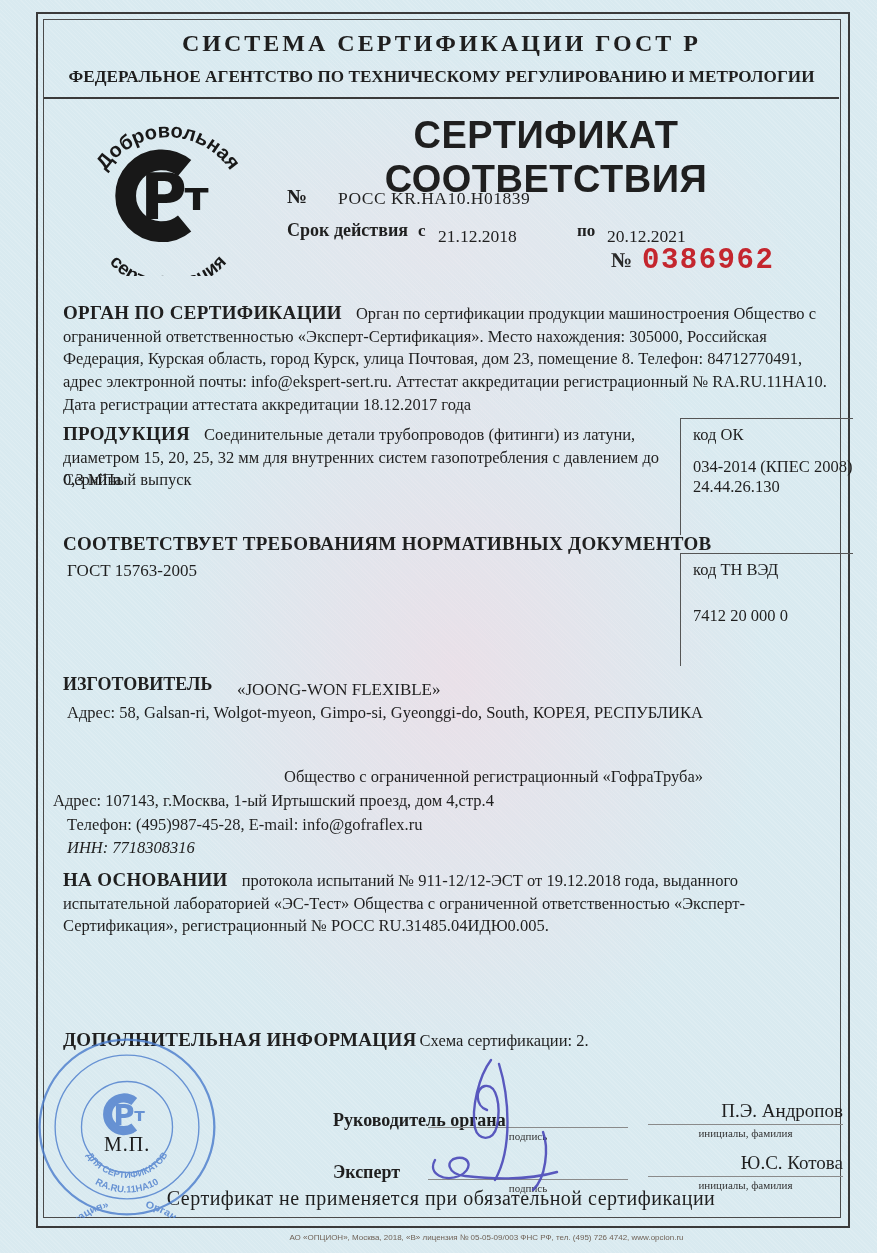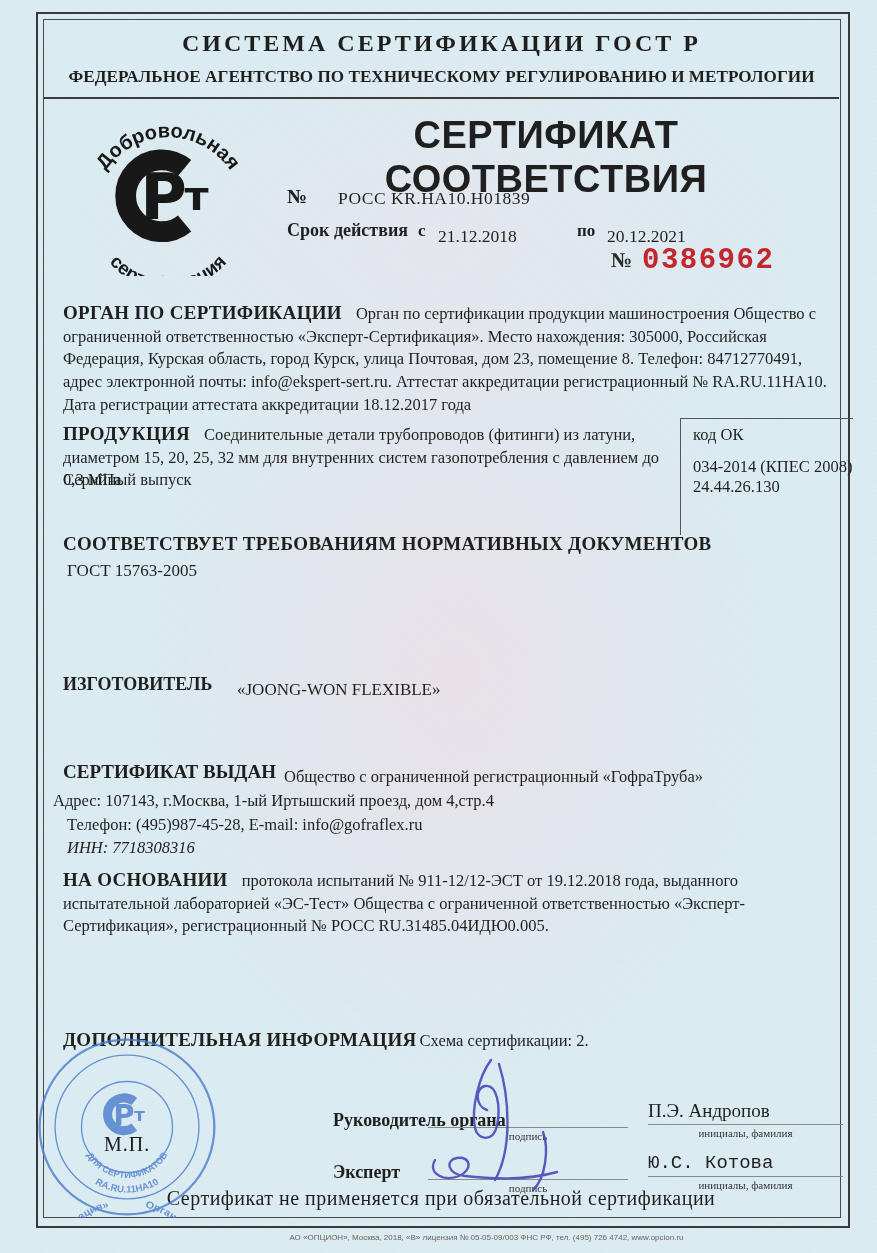--- a/index.html
+++ b/index.html
@@ -58,23 +58,23 @@
   .sec-add{left:63px;top:1010px;width:776px;}
   .sec-add b{margin-right:3px;}
   .sig-label-head{left:333px;top:1110px;font-size:18px;font-weight:bold;}
   .sig-label-exp{left:333px;top:1162px;font-size:18px;font-weight:bold;}
   .sig-line{width:200px;border-bottom:1px solid #8a8a8a;}
   .sig-line1{left:428px;top:1127px;}
   .sig-line2{left:428px;top:1179px;}
   .sig-cap{width:200px;text-align:center;font-size:11px;color:#333;}
   .sig-cap1{left:428px;top:1130px;}
   .sig-cap2{left:428px;top:1182px;}
-  .name-val{width:195px;text-align:left;font-size:19px;}
+  .name-val{width:195px;text-align:right;font-size:19px;}
   .name1{left:648px;top:1100px;}
-  .name2{left:648px;top:1152px;font-family:Liberation Mono, monospace;}
+  .name2{left:648px;top:1152px;}
   .name-line{width:195px;border-bottom:1px solid #8a8a8a;}
   .name-line1{left:648px;top:1124px;}
   .name-line2{left:648px;top:1176px;}
   .name-cap{width:195px;text-align:center;font-size:11px;color:#333;}
   .name-cap1{left:648px;top:1127px;}
   .name-cap2{left:648px;top:1179px;}
   .mp{left:104px;top:1133px;font-size:20px;color:#1b1b1b;letter-spacing:1px;z-index:5;}
   .note{left:43px;top:1187px;width:796px;text-align:center;font-size:20px;letter-spacing:.5px;}
   .footer{left:0;top:1233px;width:877px;text-align:center;
     font-family:"Liberation Sans", sans-serif;font-size:8px;color:#6f6257;margin-left:48px;}
@@ -133,25 +133,29 @@
     <div class="cb-label">код ОК</div>
     <div class="cb-lines">
       <div>034-2014 (КПЕС 2008)</div>
       <div>24.44.26.130</div>
     </div>
   </div>
 
   <div class="abs sec-conforms-label">СООТВЕТСТВУЕТ ТРЕБОВАНИЯМ НОРМАТИВНЫХ ДОКУМЕНТОВ</div>
   <div class="abs sec-conforms-val">ГОСТ 15763-2005</div>
 
+  <div class="abs codebox box-tn">
+    <div class="cb-label">код ТН ВЭД</div>
+    <div class="cb-value">7412 20 000 0</div>
+  </div>
 
   <div class="abs sec-man-label">ИЗГОТОВИТЕЛЬ</div>
   <div class="abs sec-man-name">«JOONG-WON FLEXIBLE»</div>
-
-  <div class="abs sec-issued-label">СЕРТИФИКАТ ВЫДАН</div>
+  <div class="abs sec-man-addr">Адрес: 58, Galsan-ri, Wolgot-myeon, Gimpo-si, Gyeonggi-do, South, КОРЕЯ, РЕСПУБЛИКА</div>
+
   <div class="abs sec-issued-name">Общество с ограниченной регистрационный  «ГофраТруба»</div>
   <div class="abs sec-issued-addr">Адрес: 107143, г.Москва, 1-ый Иртышский проезд, дом 4,стр.4</div>
   <div class="abs sec-issued-phone">Телефон: (495)987-45-28, E-mail: info@gofraflex.ru</div>
   <div class="abs sec-issued-inn">ИНН: 7718308316</div>
 
   <p class="abs para sec-basis"><b>НА ОСНОВАНИИ</b><span>протокола испытаний № 911-12/12-ЭСТ от 19.12.2018 года, выданного испытательной лабораторией «ЭС-Тест» Общества с ограниченной ответственностью «Эксперт-Сертификация», регистрационный № РОСС RU.31485.04ИДЮ0.005.</span></p>
 
   <p class="abs para sec-add"><b>ДОПОЛНИТЕЛЬНАЯ ИНФОРМАЦИЯ</b><span>Схема сертификации: 2.</span></p>
 
   <svg class="abs stamp-svg" viewBox="0 0 200 200">

